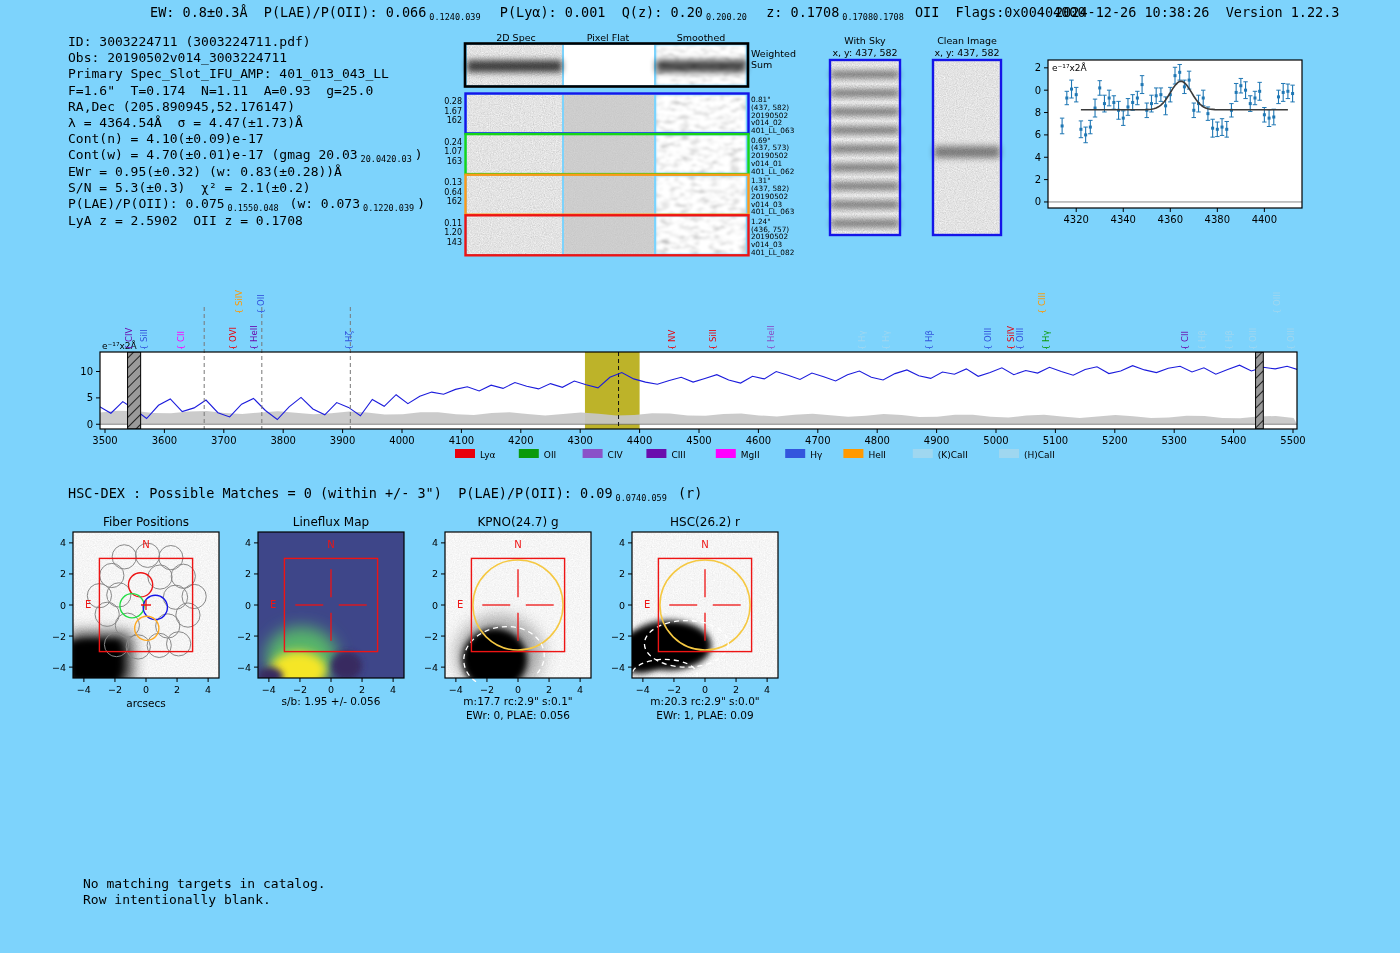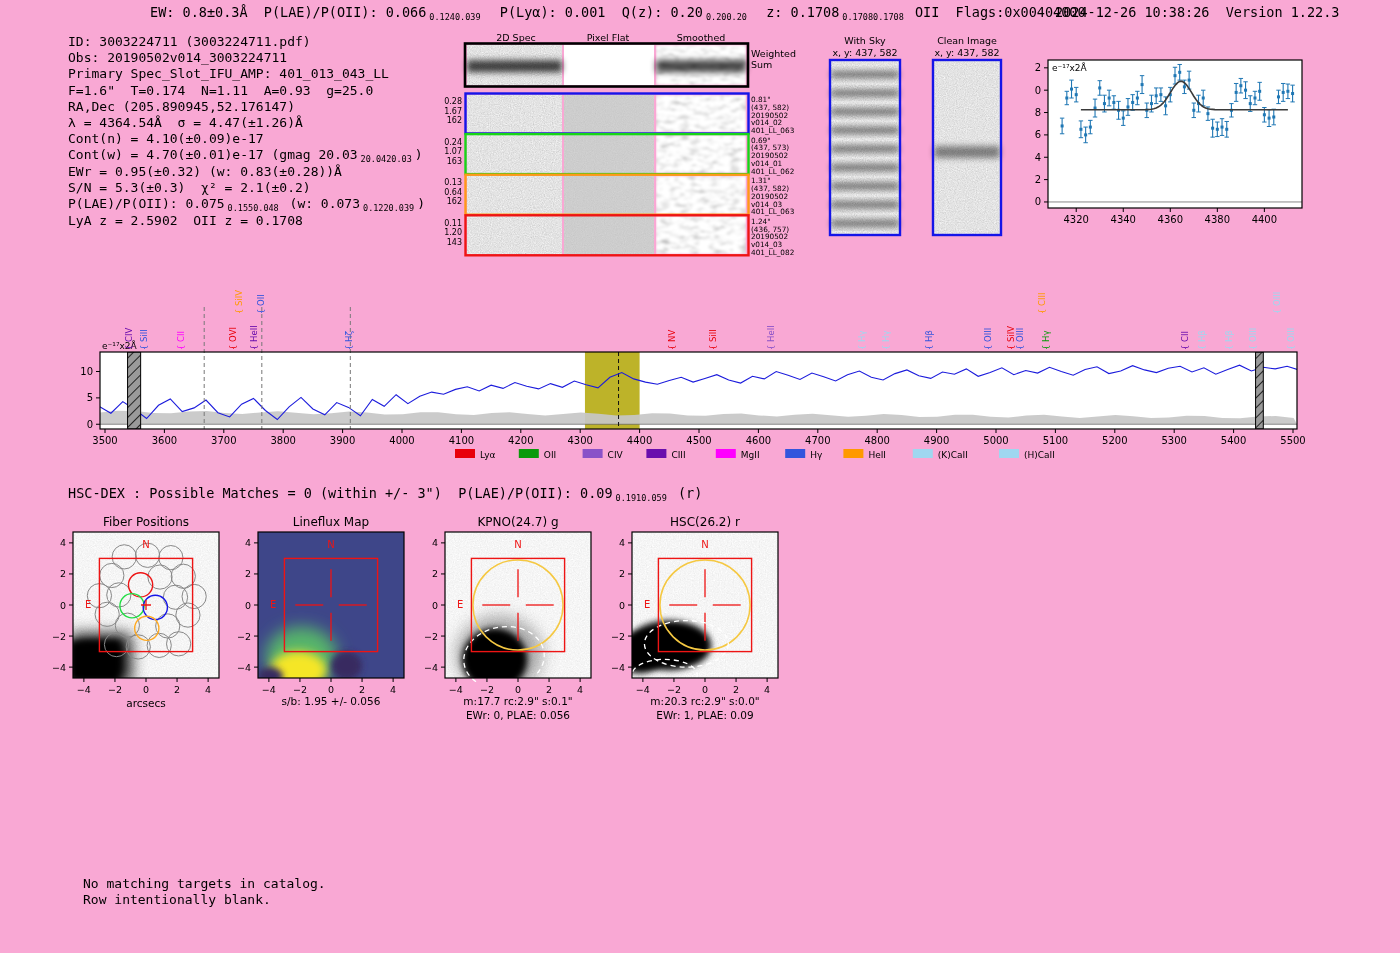--- a/index.html
+++ b/index.html
@@ -1,16 +1,16 @@
 <!DOCTYPE html>
 <html><head>
 <meta charset="utf-8">
 <style>
   html,body{margin:0;padding:0;background:#ffffff;}
-  .page{position:relative;width:1400px;height:953px;background:#f9a8d4;overflow:hidden;
+  .page{position:relative;width:1400px;height:953px;background:#7dd3fc;overflow:hidden;
         font-family:"DejaVu Sans",sans-serif;color:#000;}
   .mono{font-family:"DejaVu Sans Mono",monospace;}
   .abs{position:absolute;}
   .h13{font-size:13.5px;white-space:pre;}
   .frac{display:inline-flex;flex-direction:row;font-size:8.5px;line-height:8.5px;
         vertical-align:-3px;margin:0 3px;}
   #info .iline{font-size:13px;line-height:16.2px;white-space:pre;}
   #footer div{font-size:13px;line-height:16px;white-space:pre;}
   svg text{font-family:"DejaVu Sans",sans-serif;}
 </style>
@@ -22,21 +22,21 @@
   <div id="hdrL" class="abs mono h13" style="left:150px;top:4px;"><span>EW: 0.8±0.3Å  P(LAE)/P(OII): 0.066</span><span class="frac mono"><span>0.124</span><span>0.039</span></span><span>  P(Lyα): 0.001  Q(z): 0.20</span><span class="frac mono"><span>0.20</span><span>0.20</span></span><span>  z: 0.1708</span><span class="frac mono"><span>0.1708</span><span>0.1708</span></span><span> OII  Flags:0x00404000</span></div>
 
   <div class="abs mono h13" style="left:1055px;top:4px;"><span>2024-12-26 10:38:26</span><span>  </span><span>Version 1.22.3</span></div>
 
   <div id="info" class="abs mono" style="left:68px;top:34px;width:430px;">
       <div class="iline"><span>ID: 3003224711 (3003224711.pdf)</span></div>
       <div class="iline"><span>Obs: 20190502v014_3003224711</span></div>
       <div class="iline"><span>Primary Spec_Slot_IFU_AMP: 401_013_043_LL</span></div>
       <div class="iline"><span>F=1.6"  T=0.174  N=1.11  A=0.93  g=25.0</span></div>
       <div class="iline"><span>RA,Dec (205.890945,52.176147)</span></div>
-      <div class="iline"><span>λ = 4364.54Å  σ = 4.47(±1.26)Å</span></div>
+      <div class="iline"><span>λ = 4364.54Å  σ = 4.47(±1.73)Å</span></div>
       <div class="iline"><span>Cont(n) = 4.10(±0.09)e-17</span></div>
       <div class="iline"><span>Cont(w) = 4.70(±0.01)e-17 (gmag 20.03</span><span class="frac mono"><span>20.04</span><span>20.03</span></span><span>)</span></div>
       <div class="iline"><span>EWr = 0.95(±0.32) (w: 0.83(±0.28))Å</span></div>
       <div class="iline"><span>S/N = 5.3(±0.3)  χ² = 2.1(±0.2)</span></div>
       <div class="iline"><span>P(LAE)/P(OII): 0.075</span><span class="frac mono"><span>0.155</span><span>0.048</span></span><span> (w: 0.073</span><span class="frac mono"><span>0.122</span><span>0.039</span></span><span>)</span></div>
       <div class="iline"><span>LyA z = 2.5902  OII z = 0.1708</span></div>
     </div>
 
   <svg id="spec2d" class="abs" style="left:440px;top:30px;" width="395" height="235" viewBox="440 30 395 235">
       <text x="516" y="41" font-size="9.5" fill="#000" text-anchor="middle">2D Spec</text>
@@ -475,21 +475,21 @@
         <text x="810.1999999999998" y="457.5" font-size="9" fill="#000" text-anchor="start">Hγ</text>
         <rect x="843.3999999999999" y="449" width="20" height="9" fill="#ff9900"></rect>
         <text x="868.3999999999999" y="457.5" font-size="9" fill="#000" text-anchor="start">HeII</text>
         <rect x="912.7999999999998" y="449" width="20" height="9" fill="#9fd7f0"></rect>
         <text x="937.7999999999998" y="457.5" font-size="9" fill="#000" text-anchor="start">(K)CaII</text>
         <rect x="998.9999999999998" y="449" width="20" height="9" fill="#9fd7f0"></rect>
         <text x="1023.9999999999998" y="457.5" font-size="9" fill="#000" text-anchor="start">(H)CaII</text>
       </g>
     </svg>
 
-  <div id="hscline" class="abs mono h13" style="left:68px;top:485px;text-align:center;"><span>HSC-DEX : Possible Matches = 0 (within +/- 3")  P(LAE)/P(OII): 0.09</span><span class="frac mono"><span>0.191</span><span>0.059</span></span><span> (r)</span></div>
+  <div id="hscline" class="abs mono h13" style="left:68px;top:485px;text-align:center;"><span>HSC-DEX : Possible Matches = 0 (within +/- 3")  P(LAE)/P(OII): 0.09</span><span class="frac mono"><span>0.074</span><span>0.059</span></span><span> (r)</span></div>
 
   <svg id="cutouts" class="abs" style="left:40px;top:505px;" width="770" height="230" viewBox="40 505 770 230">
       <text x="146" y="526" font-size="12" fill="#000" text-anchor="middle">Fiber Positions</text>
       <g clip-path="url(#cut0)">
         <rect x="73" y="532" width="146" height="146" filter="url(#lt0)"></rect>
         <rect x="69.90299999999999" y="634.507" width="60.56699999999999" height="49.696" fill="#000" filter="url(#b8)"></rect>
         <rect x="69.90299999999999" y="640.719" width="49.696" height="40.378" fill="#000" filter="url(#b3)"></rect>
       </g>
       <g>
         <circle cx="124.25800000000001" cy="556.857" r="12.1134" fill="none" stroke="#888" stroke-width="1"></circle>

